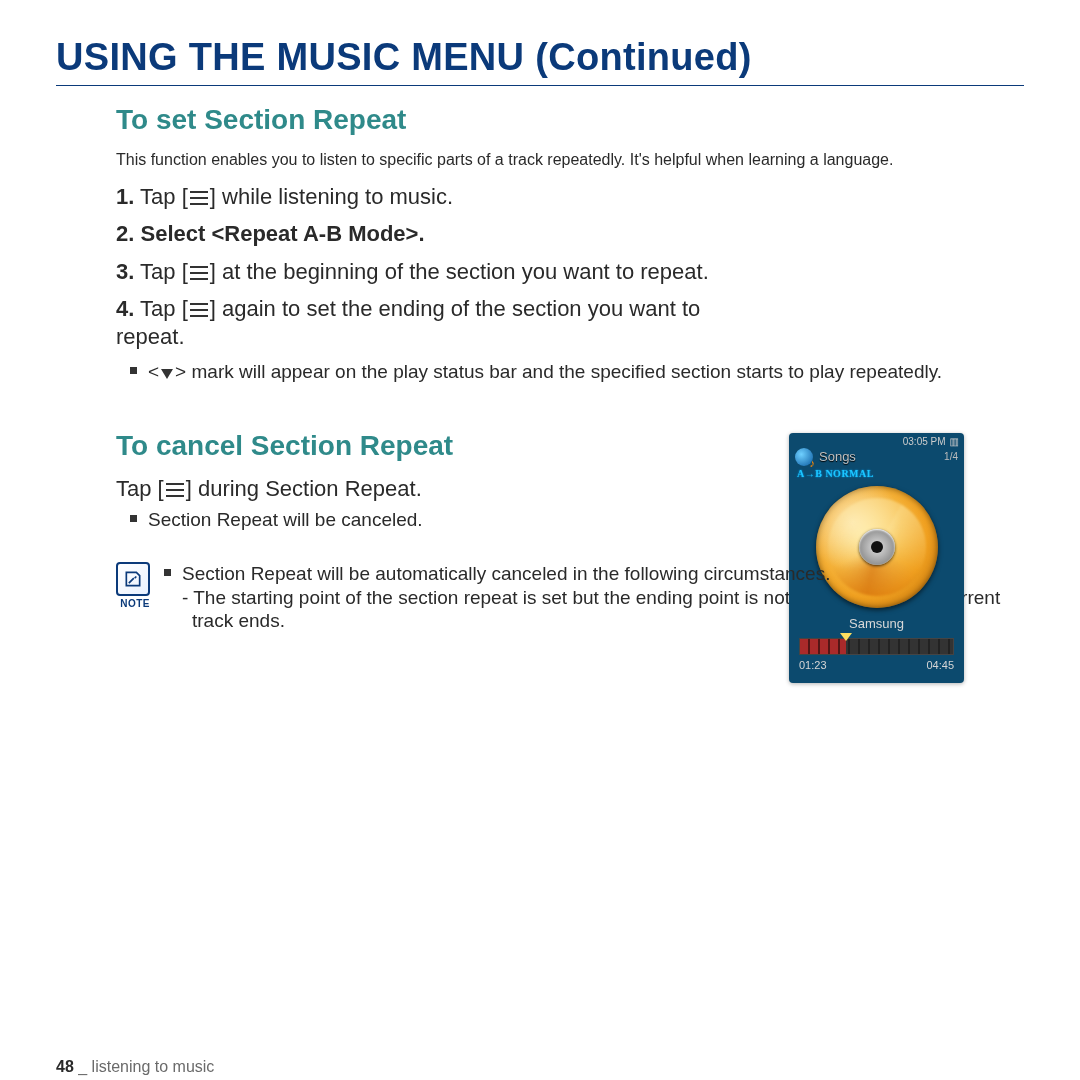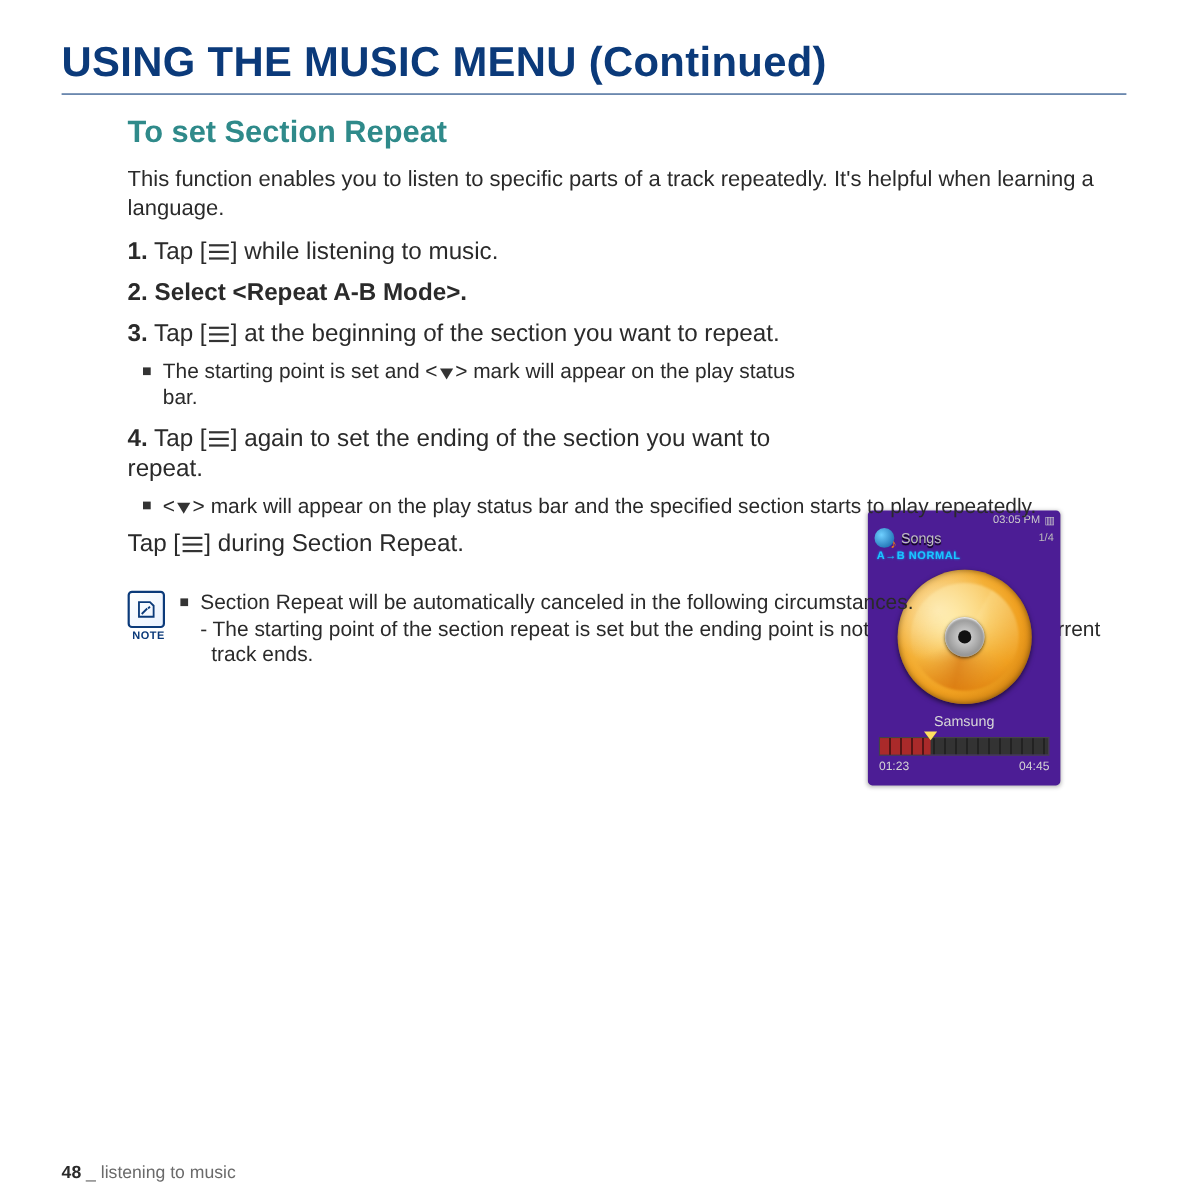--- a/index.html
+++ b/index.html
@@ -29,21 +29,21 @@
     padding-left:60px;
   }
   h2.subhead{
     margin:0 0 14px 0;
     font-size:28px;
     font-weight:700;
     color:var(--teal);
   }
   h2.subhead-2{margin-top:46px;}
   .intro{
-    font-size:20px;
+    font-size:16px;
     line-height:1.3;
     margin:0 0 12px 0;
     color:#2a2a2a;
   }
   .steps-wrap{
     position:relative;
   }
   .steps{
     font-size:22px;
     line-height:1.25;
@@ -76,21 +76,21 @@
   }
   .marker-icon{
     display:inline-block;width:0;height:0;
     border-left:6px solid transparent;border-right:6px solid transparent;
     border-top:10px solid #333;vertical-align:-1px;margin:0 2px;
   }
   
   .device{
     position:absolute;right:60px;top:250px;
     width:175px;height:250px;
-    background:#4c1d95;border-radius:4px;
+    background:#0c4a6e;border-radius:4px;
     box-shadow:0 1px 4px rgba(0,0,0,0.3);
     color:#ddd;font-size:11px;
     overflow:hidden;
   }
   .dev-status{
     display:flex;justify-content:flex-end;gap:4px;
     padding:3px 5px 0 5px;color:#ccc;font-size:10px;
     font-family:Tahoma,Arial,sans-serif;
   }
   .dev-hdr{
@@ -99,21 +99,21 @@
   .dev-music-ico{
     width:18px;height:18px;border-radius:50%;
     background:radial-gradient(circle at 35% 35%,#6fd0ff,#0a5aa0);
     position:relative;
   }
   .dev-music-ico::after{content:"♪";position:absolute;right:-2px;bottom:-3px;color:#ff8a00;font-size:11px;}
   .dev-hdr-title{color:#bfbfbf;font-size:13px;text-shadow:0 1px 1px #000;}
   .dev-hdr-count{margin-left:auto;color:#bcbcbc;font-size:10px;}
   .dev-mode{
     color:#1cc6ff;font-size:10px;letter-spacing:0.5px;padding:0 8px 2px 8px;
-    font-family:Liberation Sans, sans-serif;font-weight:700;
+    font-family:Liberation Serif, serif;font-weight:700;
     text-shadow:0 0 2px #0af;
   }
   .disc-wrap{
     height:132px;margin:0 8px;position:relative;
     display:flex;align-items:center;justify-content:center;
   }
   .disc{
     width:122px;height:122px;border-radius:50%;
     background:radial-gradient(circle at 40% 40%,#ffe07a,#f0a020 60%,#b06000);
     position:relative;box-shadow:inset 0 0 6px rgba(0,0,0,0.5),0 2px 5px rgba(0,0,0,0.6);
@@ -232,36 +232,35 @@
           <span>Tap [</span><span class="menu-icon"><span></span></span><span>] while listening to music.</span>
         </div>
         <div class="step bold-select">
           <span class="num">2.</span>
           <span>Select &lt;Repeat A-B Mode&gt;.</span>
         </div>
         <div class="step">
           <span class="num">3.</span>
           <span>Tap [</span><span class="menu-icon"><span></span></span><span>] at the beginning of the section you want to repeat.</span>
         </div>
-        <div class="sub-bullet">
-          <span>The starting point is set and &lt;</span><span class="marker-icon"></span><span>&gt; mark will appear on the play status bar.</span>
-        </div>
         <div class="step">
           <span class="num">4.</span>
           <span>Tap [</span><span class="menu-icon"><span></span></span><span>] again to set the ending of the section you want to repeat.</span>
         </div>
       </div>
       <div class="sub-bullet" style="max-width:860px">
         <span>&lt;</span><span class="marker-icon"></span><span>&gt; mark will appear on the play status bar and the specified section starts to play repeatedly.</span>
       </div>
     </div>
 
+    <h2 class="subhead subhead-2">To cancel Section Repeat</h2>
     <div class="cancel-tap">
       <span>Tap [</span><span class="menu-icon"><span></span></span><span>] during Section Repeat.</span>
     </div>
+    <div class="sub-bullet">Section Repeat will be canceled.</div>
 
     <div class="note-block">
       <div class="note-badge">
         <div class="box">
           <svg width="20" height="20" viewBox="0 0 24 24">
               <path d="M4 4h12l4 4v12H4z" fill="none" stroke="#0b3a7a" stroke-width="2"></path>
               <path d="M7 17l6-6M16 9l-2 2" stroke="#0b3a7a" stroke-width="2" fill="none"></path>
             </svg>
         </div>
         <div class="note-label">NOTE</div>

